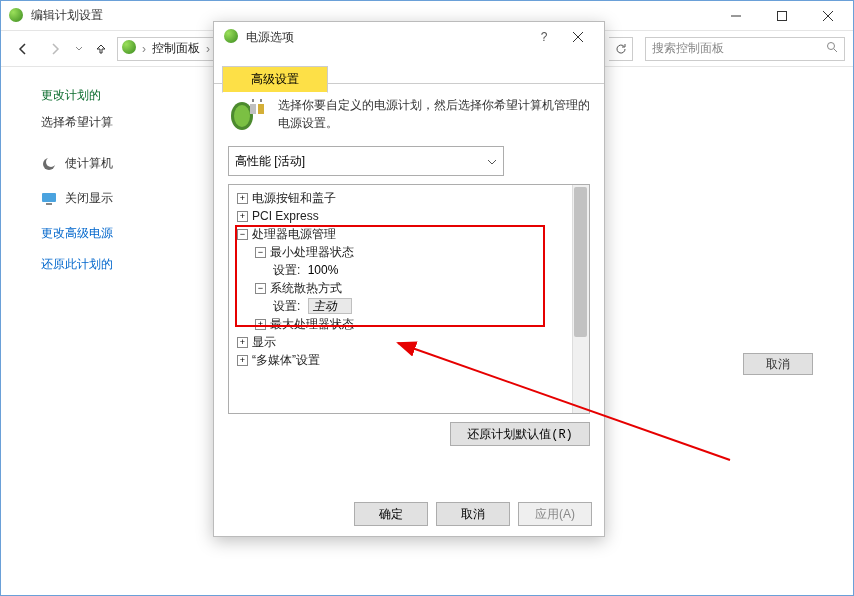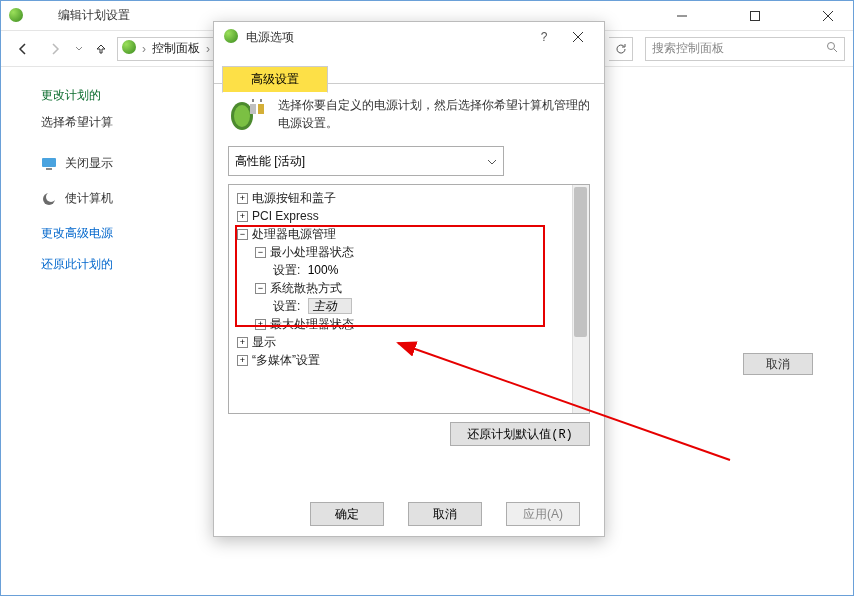--- a/index.html
+++ b/index.html
@@ -1,20 +1,20 @@
 <!DOCTYPE html>
 <html><head>
 <meta charset="utf-8">
 <style>
 * { box-sizing: border-box; margin: 0; padding: 0; font-family: "Microsoft YaHei", "Segoe UI", sans-serif; font-size: 12px; }
 body { width: 854px; height: 596px; background: #fff; position: relative; overflow: hidden; }
 
 
 .outer-window { position: absolute; left: 0; top: 0; width: 854px; height: 596px; border: 1px solid #6aa0d8; background: #fff; }
-.outer-titlebar { height: 30px; display: flex; align-items: center; padding: 0 2px 0 8px; border-bottom: 1px solid #e5e5e5; gap: 27px; }
+.outer-titlebar { height: 30px; display: flex; align-items: center; padding: 0 2px 0 8px; border-bottom: 1px solid #e5e5e5; }
 .outer-titlebar .app-icon { width: 16px; height: 16px; margin-right: 6px; }
 .green-ball { width: 14px; height: 14px; background: radial-gradient(circle at 30% 30%, #9be05b, #3a8a1e); border-radius: 50%; display: inline-block; }
 .outer-titlebar .title { flex: 0 0 auto; color: #333; }
 .outer-titlebar .spacer { flex: 1; }
 .win-btn { width: 46px; height: 28px; display: flex; align-items: center; justify-content: center; color: #444; }
 
 .toolbar { height: 36px; display: flex; align-items: center; padding: 0 8px; border-bottom: 1px solid #e5e5e5; gap: 4px; }
 .nav-arrow { width: 28px; height: 28px; display: flex; align-items: center; justify-content: center; color: #888; border-radius: 2px; }
 .nav-arrow.enabled { color: #333; }
 .down-caret { color: #888; padding: 0 2px; }
@@ -73,21 +73,21 @@
 .node .label { color:#222; }
 .setting-row { display:flex; align-items:center; gap:2px; height:18px; }
 .setting-label { color:#222; }
 .setting-value-box { background:#e9e9e9; border:1px solid #bfbfbf; padding: 0 12px 0 4px; height:16px; display:flex; align-items:center; min-width:44px;font-style:italic; }
 
 .red-box { position:absolute; border: 2px solid #e60000; pointer-events:none; }
 
 .restore-row { display:flex; justify-content:flex-end; margin-top: 8px; }
 .restore-btn { min-width: 140px; height: 24px; border:1px solid #adadad; background:#e1e1e1; display:flex; align-items:center; justify-content:center;font-family:Liberation Mono, monospace; }
 
-.dlg-footer { position:absolute; bottom:10px; right:24px; display:flex; gap:24px;margin-left:16px; }
+.dlg-footer { position:absolute; bottom:10px; right:12px; display:flex; gap:8px;margin-left:16px; }
 .dlg-btn { width:74px; height:24px; border:1px solid #adadad; background:#e1e1e1; display:flex; align-items:center; justify-content:center; }
 .dlg-btn.disabled { color:#888; background:#efefef; }
 
 .arrow-svg { position:absolute; pointer-events:none; left:0; top:0; width:854px; height:596px; }
 </style>
 </head>
 <body>
 
 <div class="outer-window">
   <div class="outer-titlebar">
@@ -154,34 +154,34 @@
     </div>
   </div>
 
   <div class="outer-body">
     <div class="page-title">更改计划的</div>
     <div class="page-desc">选择希望计算</div>
 
     <div class="row-link">
       <span class="ico">
         <svg width="16" height="16" viewBox="0 0 16 16">
-            <rect x="1" y="2" width="14" height="9" rx="1" fill="#4aa3df"></rect>
-            <rect x="5" y="12" width="6" height="2" fill="#888"></rect>
+            <circle cx="8" cy="8" r="6" fill="#6b6b6b"></circle>
+            <circle cx="10" cy="6" r="5" fill="#fff"></circle>
           </svg>
       </span>
-      <span class="txt">关闭显示</span>
+      <span class="txt">使计算机</span>
     </div>
     <div class="row-link">
       <span class="ico">
         <svg width="16" height="16" viewBox="0 0 16 16">
-            <circle cx="8" cy="8" r="6" fill="#6b6b6b"></circle>
-            <circle cx="10" cy="6" r="5" fill="#fff"></circle>
+            <rect x="1" y="2" width="14" height="9" rx="1" fill="#4aa3df"></rect>
+            <rect x="5" y="12" width="6" height="2" fill="#888"></rect>
           </svg>
       </span>
-      <span class="txt">使计算机</span>
+      <span class="txt">关闭显示</span>
     </div>
 
     <span class="link">更改高级电源</span>
     <span class="link">还原此计划的</span>
   </div>
 
   <div class="outer-footer">
     <div class="btn">取消</div>
   </div>
 </div>

